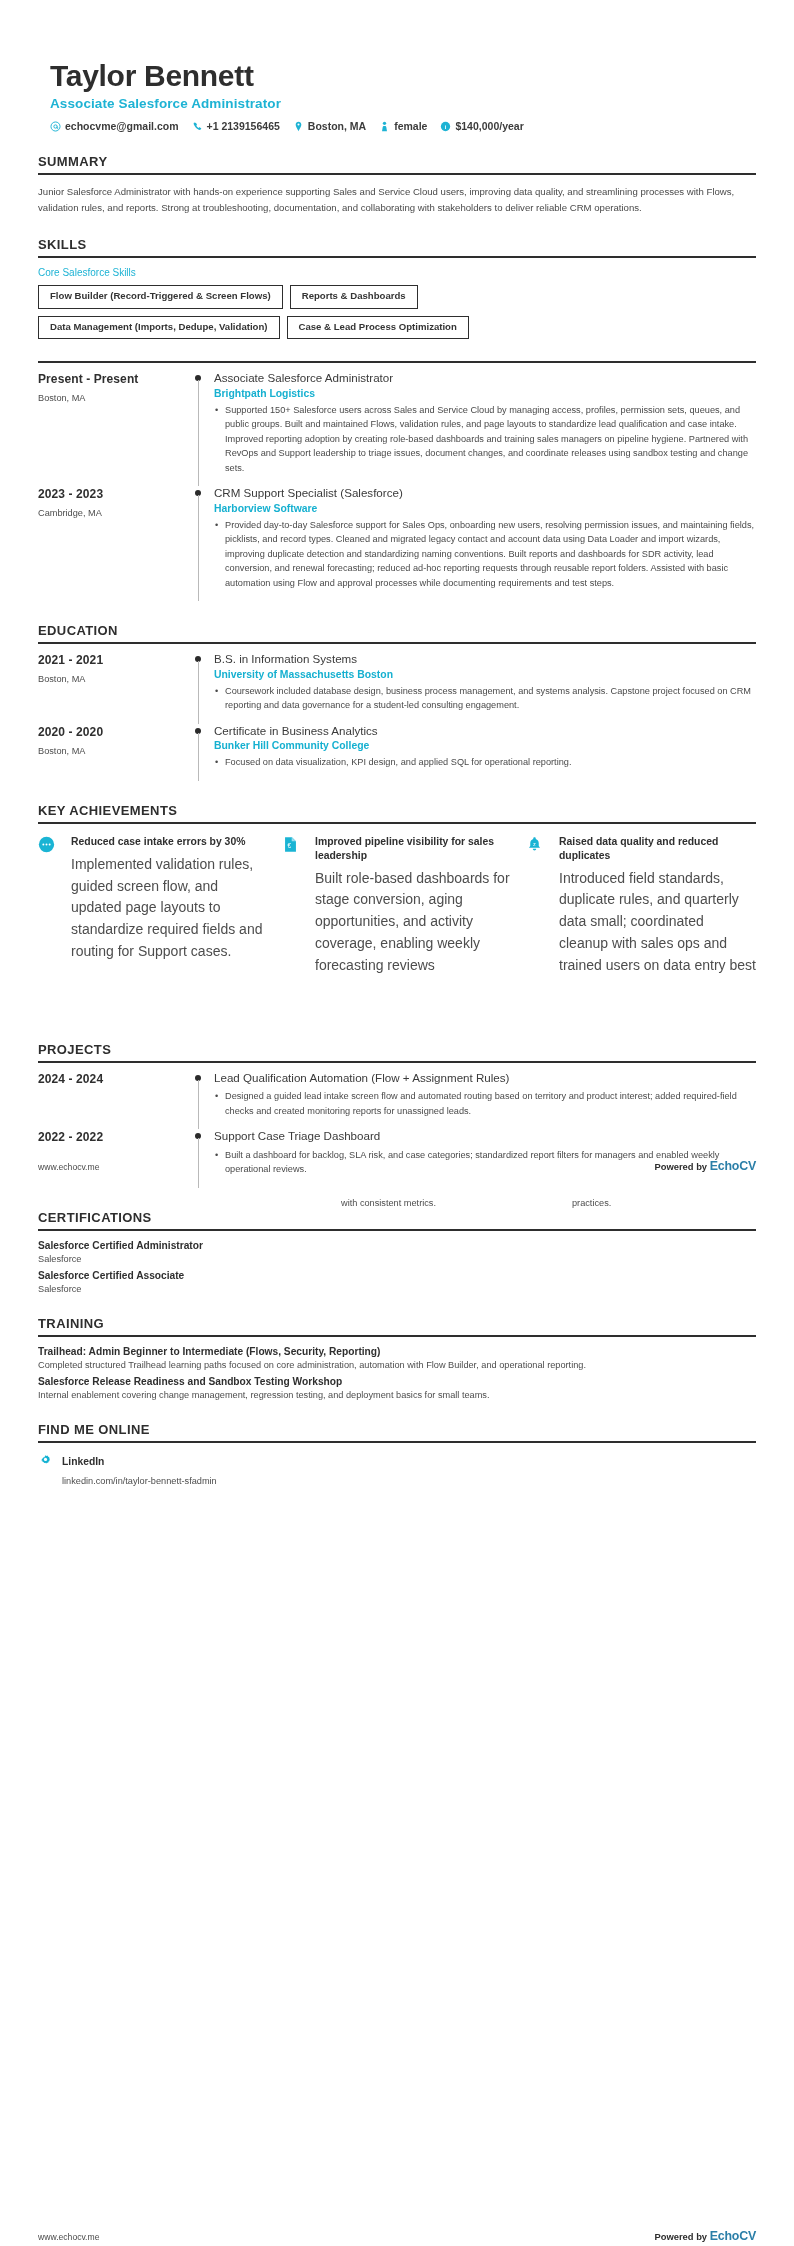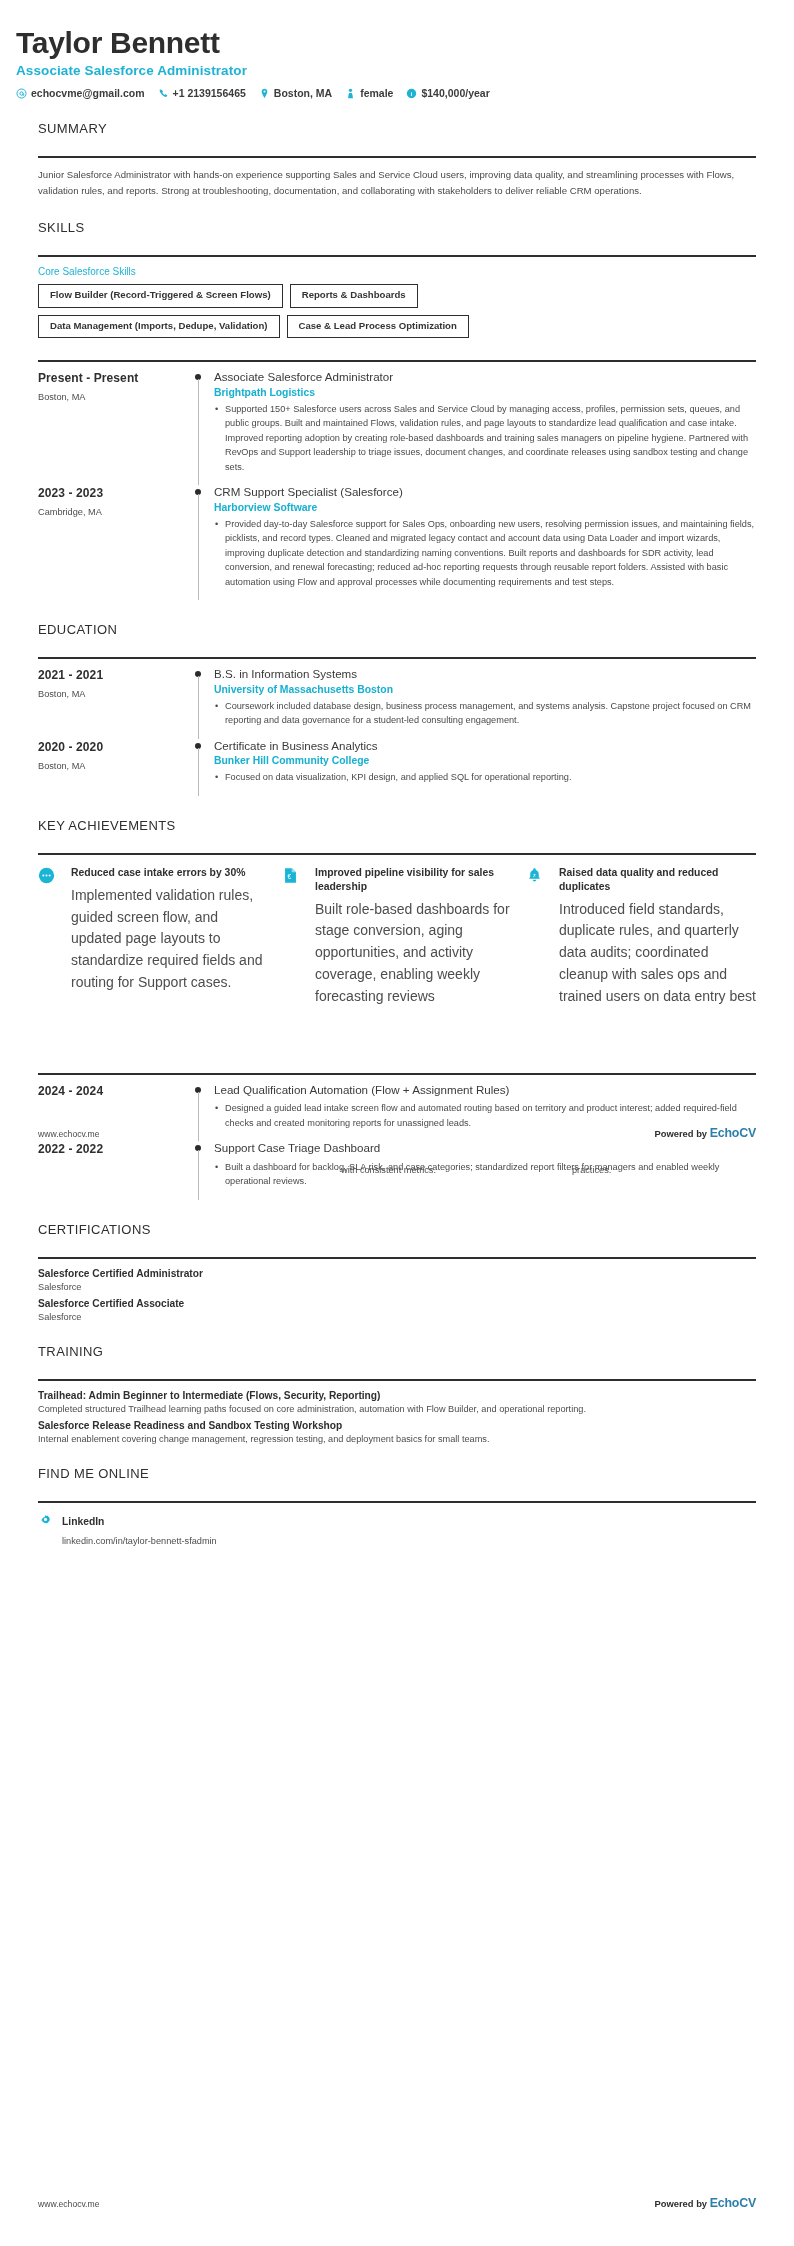--- a/index.html
+++ b/index.html
@@ -17,21 +17,21 @@
   .page {
     position: relative;
     width: 794px;
     height: 2246px;
   }
 
   
   .pad { padding: 0 38px; }
 
   
-  .hdr { padding: 26px 38px 0 16px; }
+  .hdr { padding: 26px 38px 0 50px; margin-top: 33px; }
   .name {
     font-size: 30px;
     font-weight: bold;
     color: #2e2e2e;
     letter-spacing: -0.3px;
     line-height: 1.1;
   }
   .role {
     font-size: 13.5px;
     font-weight: bold;
@@ -57,24 +57,24 @@
     justify-content: center;
     color: #1eb3d4;
     flex: none;
   }
   .cicon svg { width: 11px; height: 11px; display: block; }
 
   
   .sec { margin-top: 22px; }
   .sec-title {
     font-size: 13px;
-    font-weight: normal;
+    font-weight: bold;
     color: #2e2e2e;
     letter-spacing: 0.4px;
-    padding-bottom: 20px;
+    padding-bottom: 4px;
   }
   .sec-rule {
     height: 2px;
     background: #2e2e2e;
     width: 100%;
   }
 
   
   .summary {
     margin-top: 9px;
@@ -509,39 +509,40 @@
       <div class="ach">
         <span class="ach-icon">
           <svg viewBox="0 0 20 20" fill="currentColor">
             <path d="M10 1.6c-.9 0-1.5.6-1.5 1.4v.5C6.3 4.2 5 6.1 5 8.4v3.3l-1.5 2.2h13L15 11.7V8.4c0-2.3-1.3-4.2-3.5-4.9V2.9c0-.8-.6-1.3-1.5-1.3z"></path>
             <path d="M8 15.1c0 1.1.9 2 2 2s2-.9 2-2z"></path>
             <text x="10" y="11.2" font-size="6.6" text-anchor="middle" fill="#fff" font-family="Liberation Sans, sans-serif">z</text>
           </svg>
         </span>
         <div>
           <div class="ach-title">Raised data quality and reduced duplicates</div>
-          <div class="ach-desc">Introduced field standards, duplicate rules, and quarterly data audits; coordinated cleanup with sales ops and trained users on data entry best</div>
+          <div class="ach-desc">Introduced field standards, duplicate rules, and quarterly data small; coordinated cleanup with sales ops and trained users on data entry best</div>
         </div>
       </div>
 
     </div>
   </div>
 
   <div class="pg-footer" style="top:1126px;">
     <span class="pg-url">www.echocv.me</span>
     <span class="powered">
       <span>Powered by</span>
       <span class="brand">EchoCV</span>
     </span>
   </div>
 
   <div class="overflow-frag" style="left:341px; top:1165px;">with consistent metrics.</div>
   <div class="overflow-frag" style="left:572px; top:1165px;">practices.</div>
 
   <div class="sec pad" style="margin-top:65px;">
+    <div class="sec-title">PROJECTS</div>
     <div class="sec-rule"></div>
     <div class="entries">
 
       <div class="entry">
         <div class="entry-meta">
           <div class="entry-date">2024 - 2024</div>
         </div>
         <div class="entry-rail">
           <span class="dot"></span>
           <span class="line"></span>

